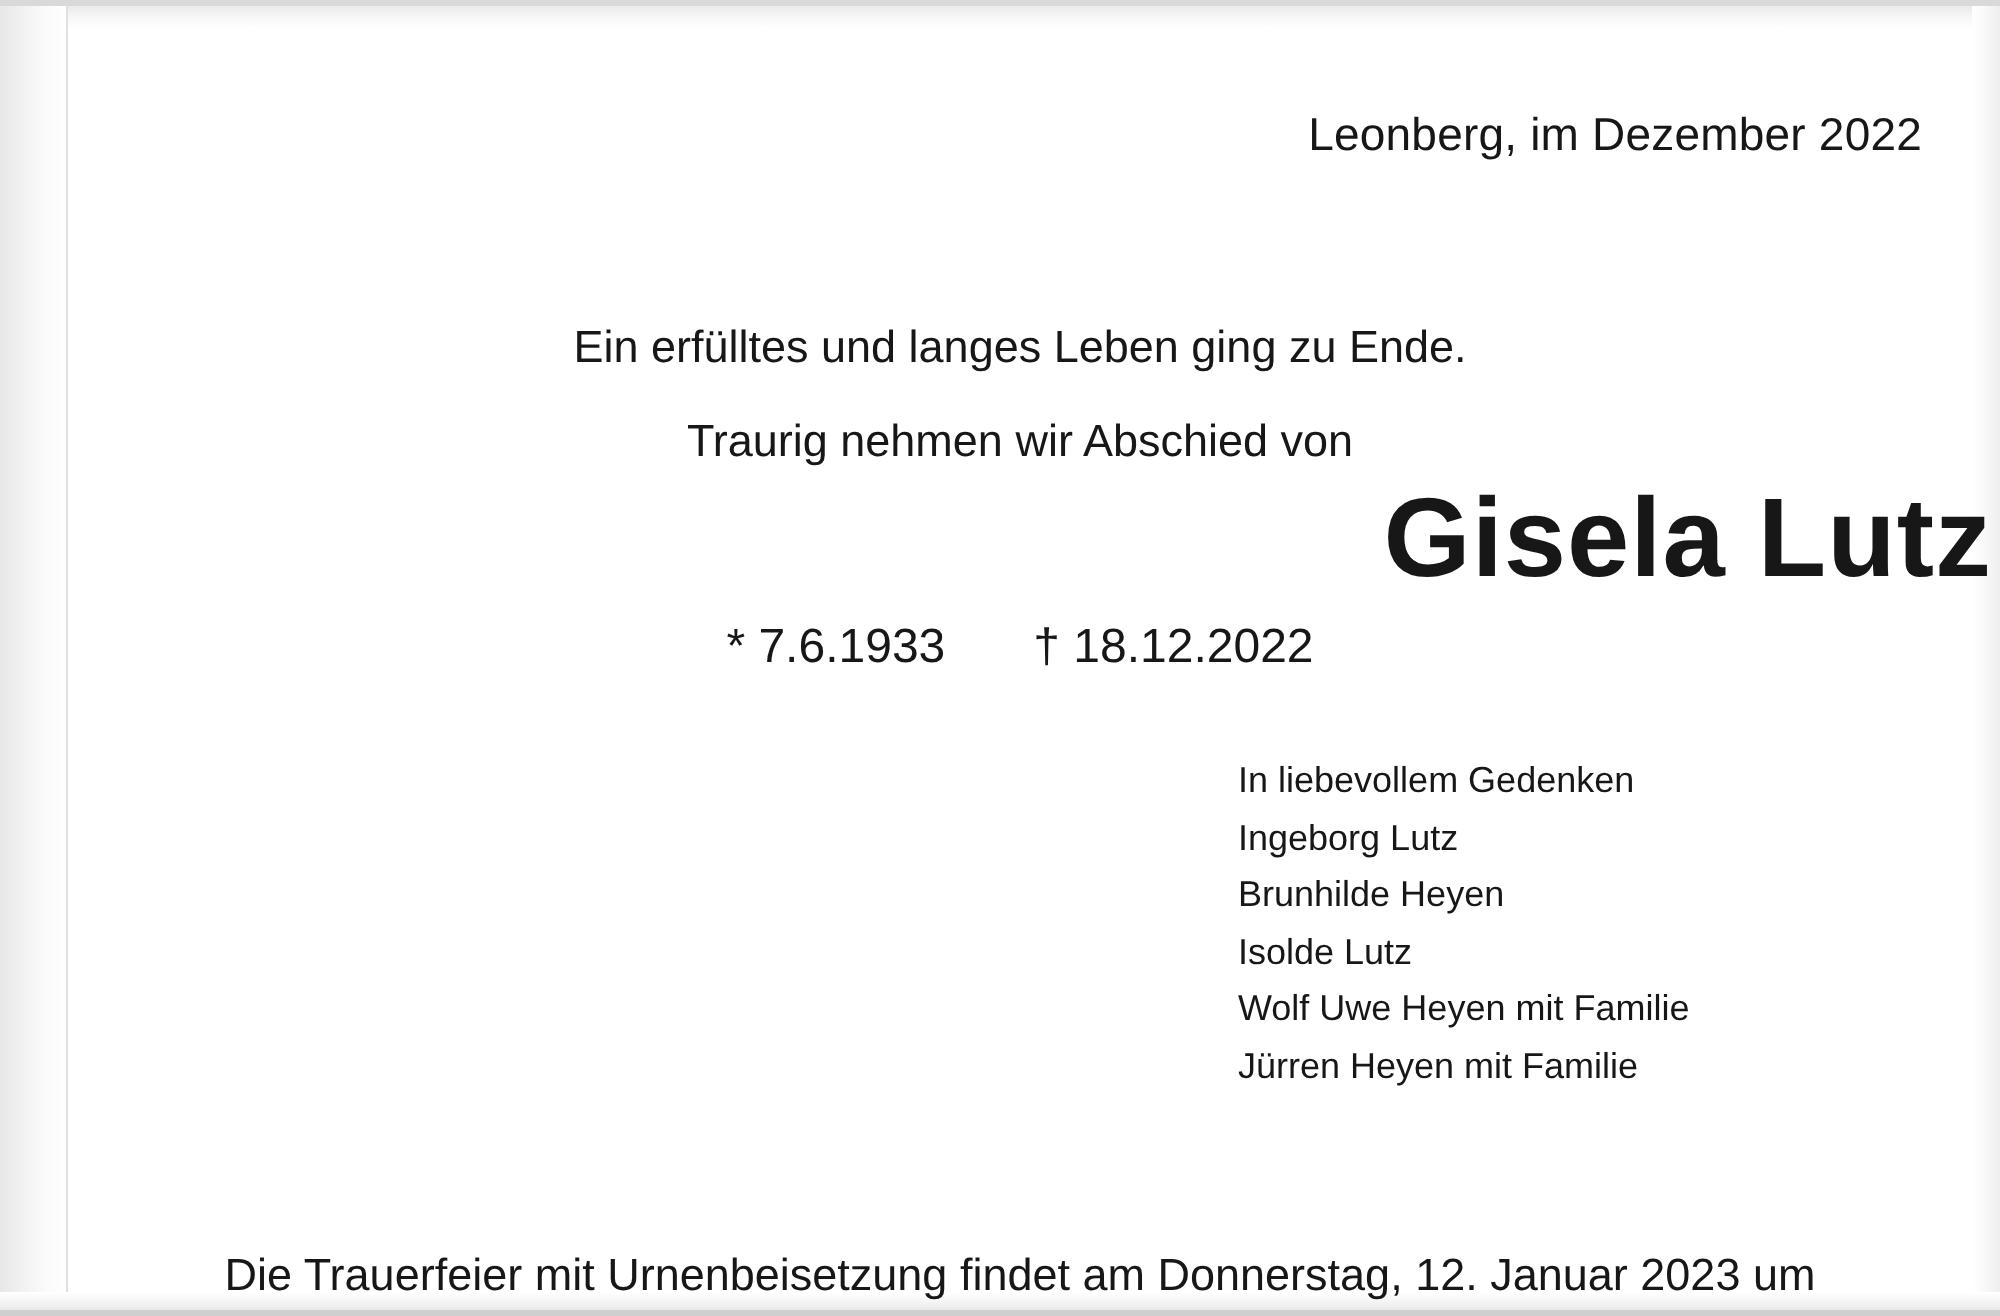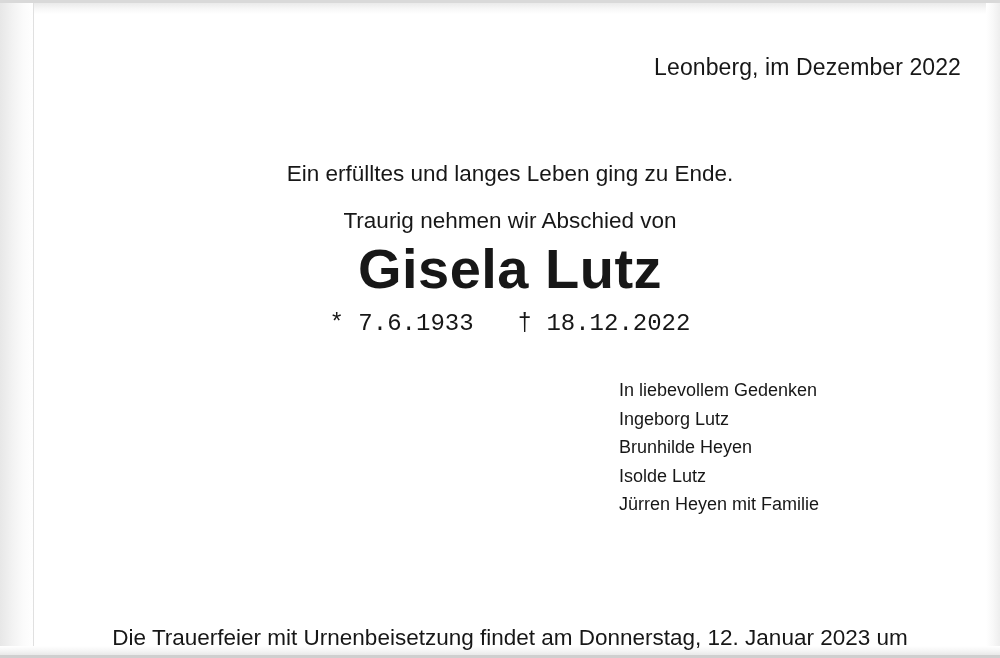--- a/index.html
+++ b/index.html
@@ -82,37 +82,36 @@
     top: 128px;
     width: 952px;
     text-align: center;
     font-size: 22.5px;
     line-height: 31px;
   }
   .intro div { white-space: nowrap; margin-top: 16px; }
 
   .name {
     position: absolute;
-    left: 0;
+    left: 10px;
     top: 222px;
     width: 952px;
-    text-align: center;
+    text-align: right;
     font-size: 56px;
     font-weight: bold;
     letter-spacing: 0.5px;
   }
 
   .dates {
     position: absolute;
     left: 0;
     top: 296px;
     width: 952px;
     text-align: center;
     font-size: 24px;
-    font-family: Liberation Mono, monospace;
   }
   .dates .birth { margin-right: 44px; }
 
   .mourners {
     position: absolute;
     left: 585px;
     top: 362px;
     font-size: 18px;
     line-height: 28.5px;
   }
@@ -154,20 +153,21 @@
 
     <div class="dates">
       <span class="birth">* 7.6.1933</span><span class="death">† 18.12.2022</span>
     </div>
 
     <div class="mourners">
       <div>In liebevollem Gedenken</div>
       <div>Ingeborg Lutz</div>
       <div>Brunhilde Heyen</div>
       <div>Isolde Lutz</div>
+      <div>Wolf Uwe Heyen mit Familie</div>
       <div>Jürren Heyen mit Familie</div>
     </div>
 
     <div class="ceremony">
       <div>Die Trauerfeier mit Urnenbeisetzung findet am Donnerstag, 12. Januar 2023 um</div>
     </div>
 
   </div>
 </div>
 

